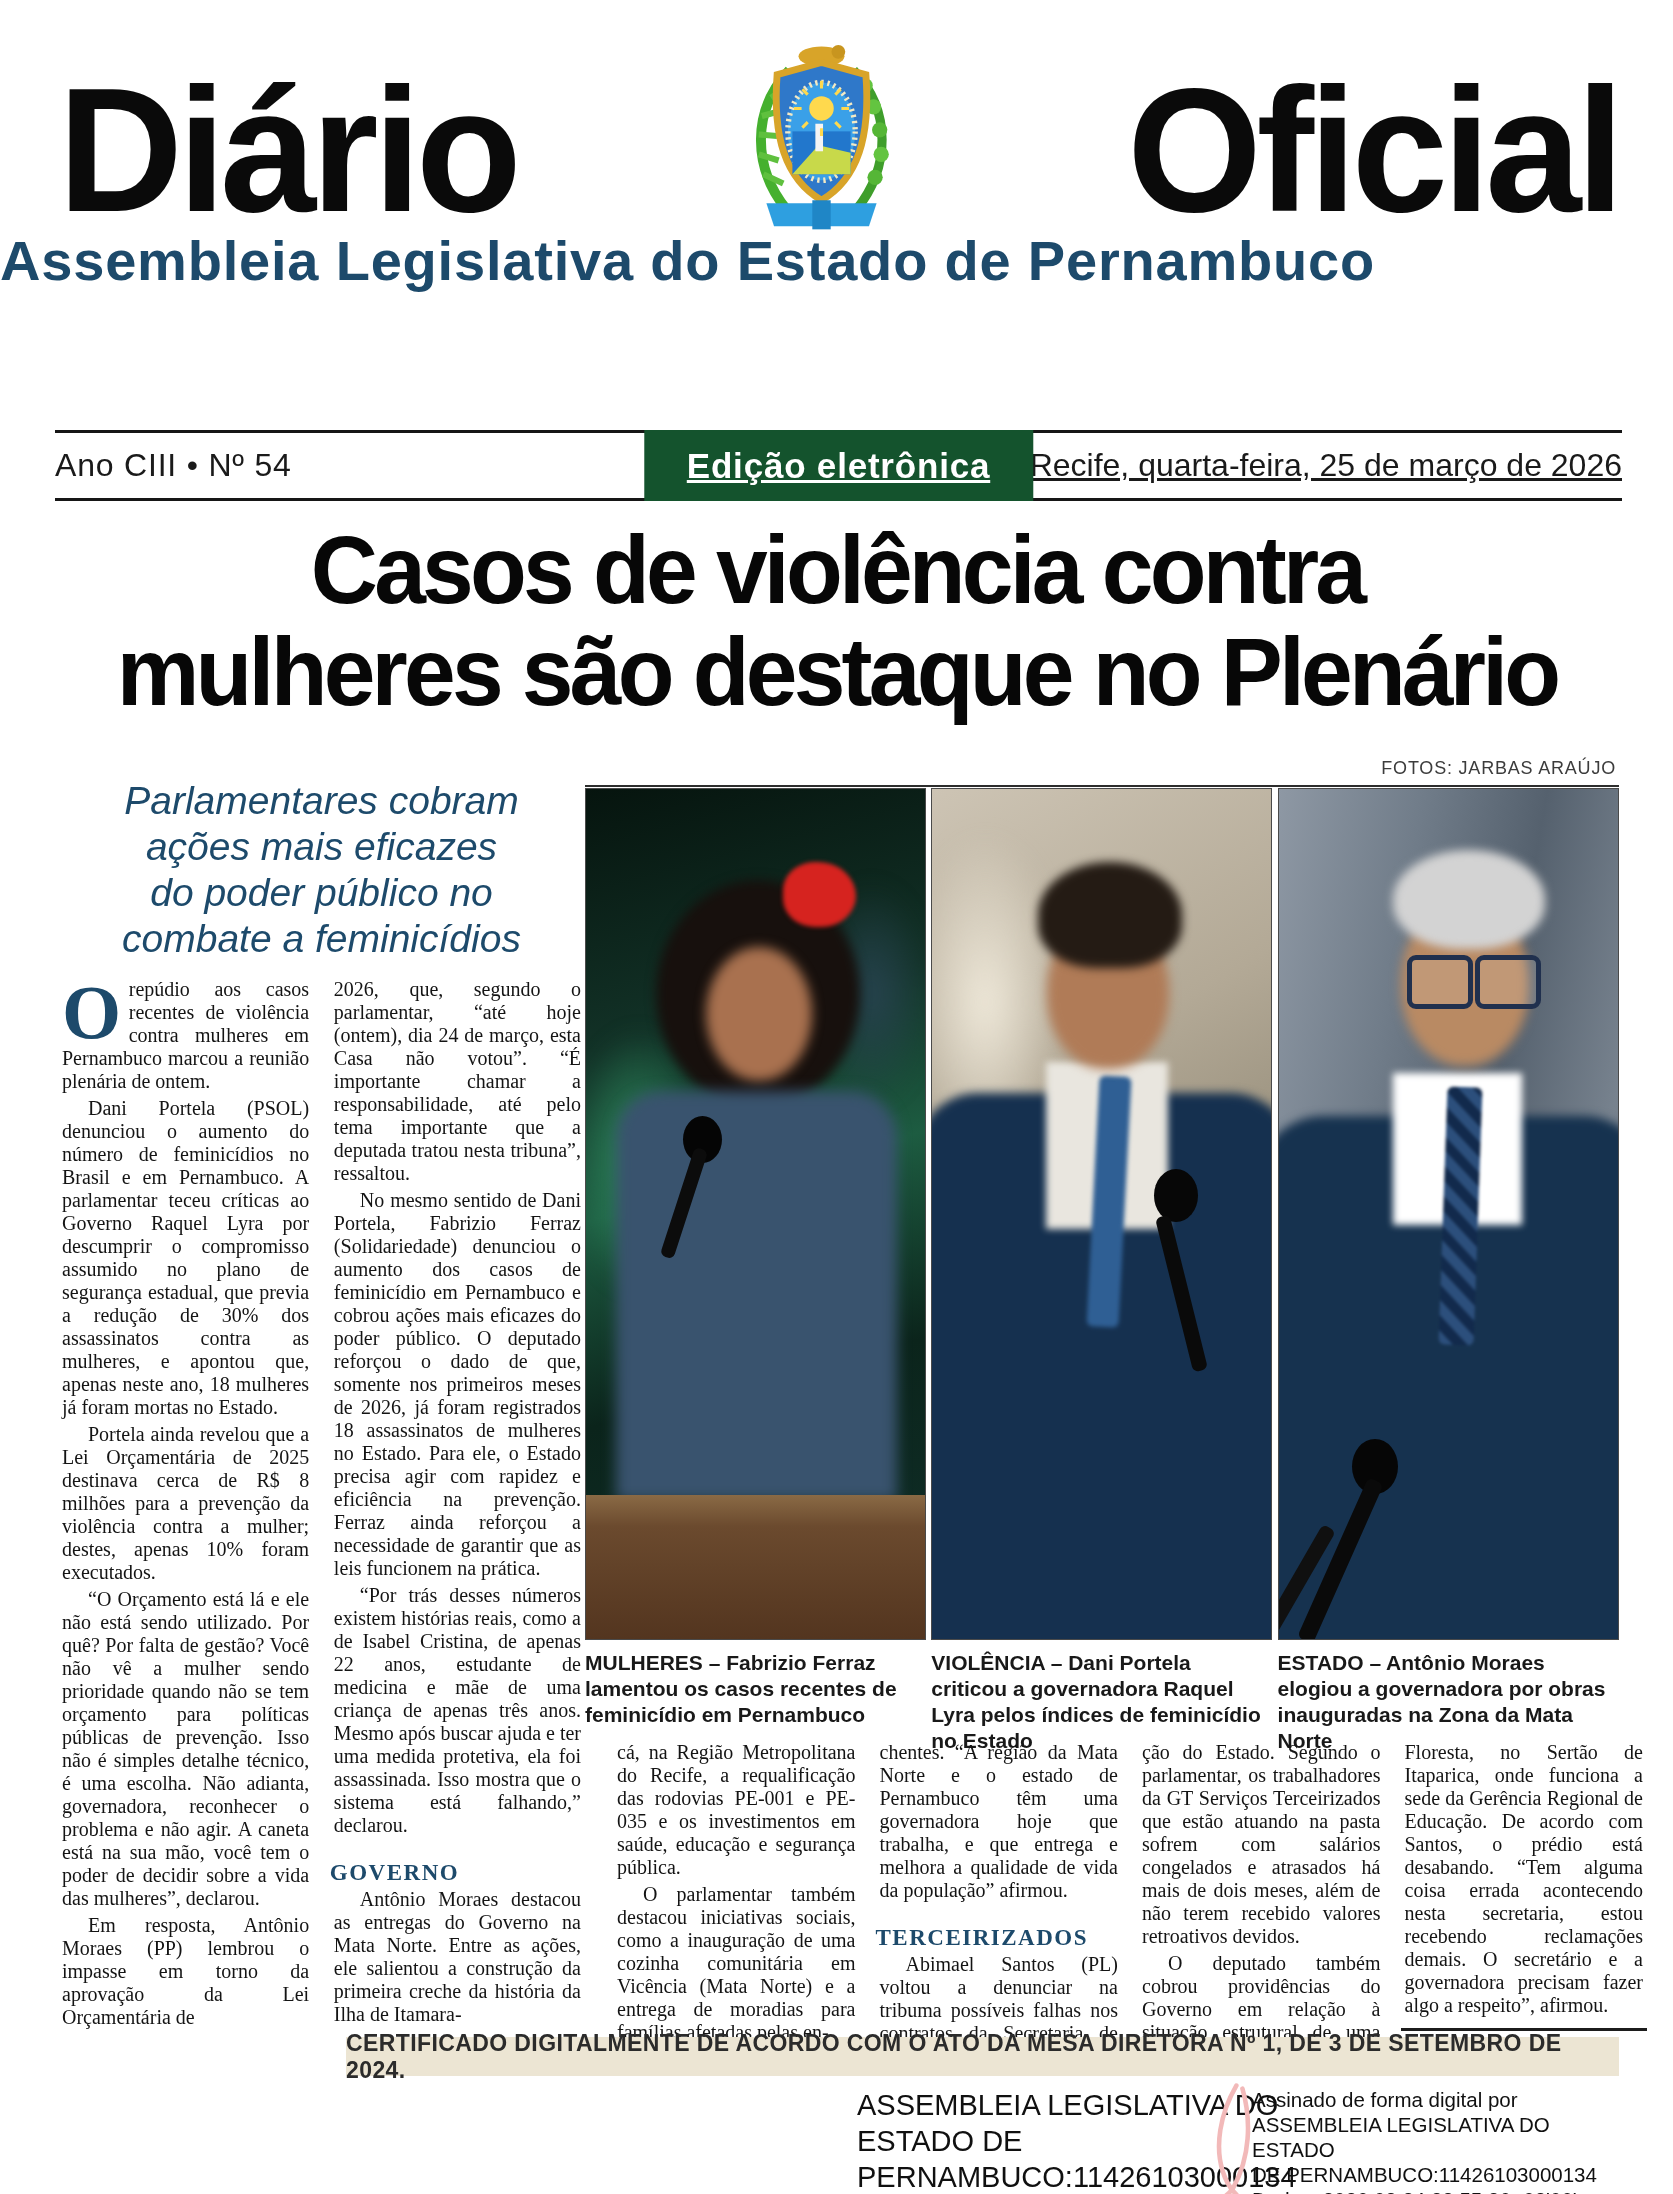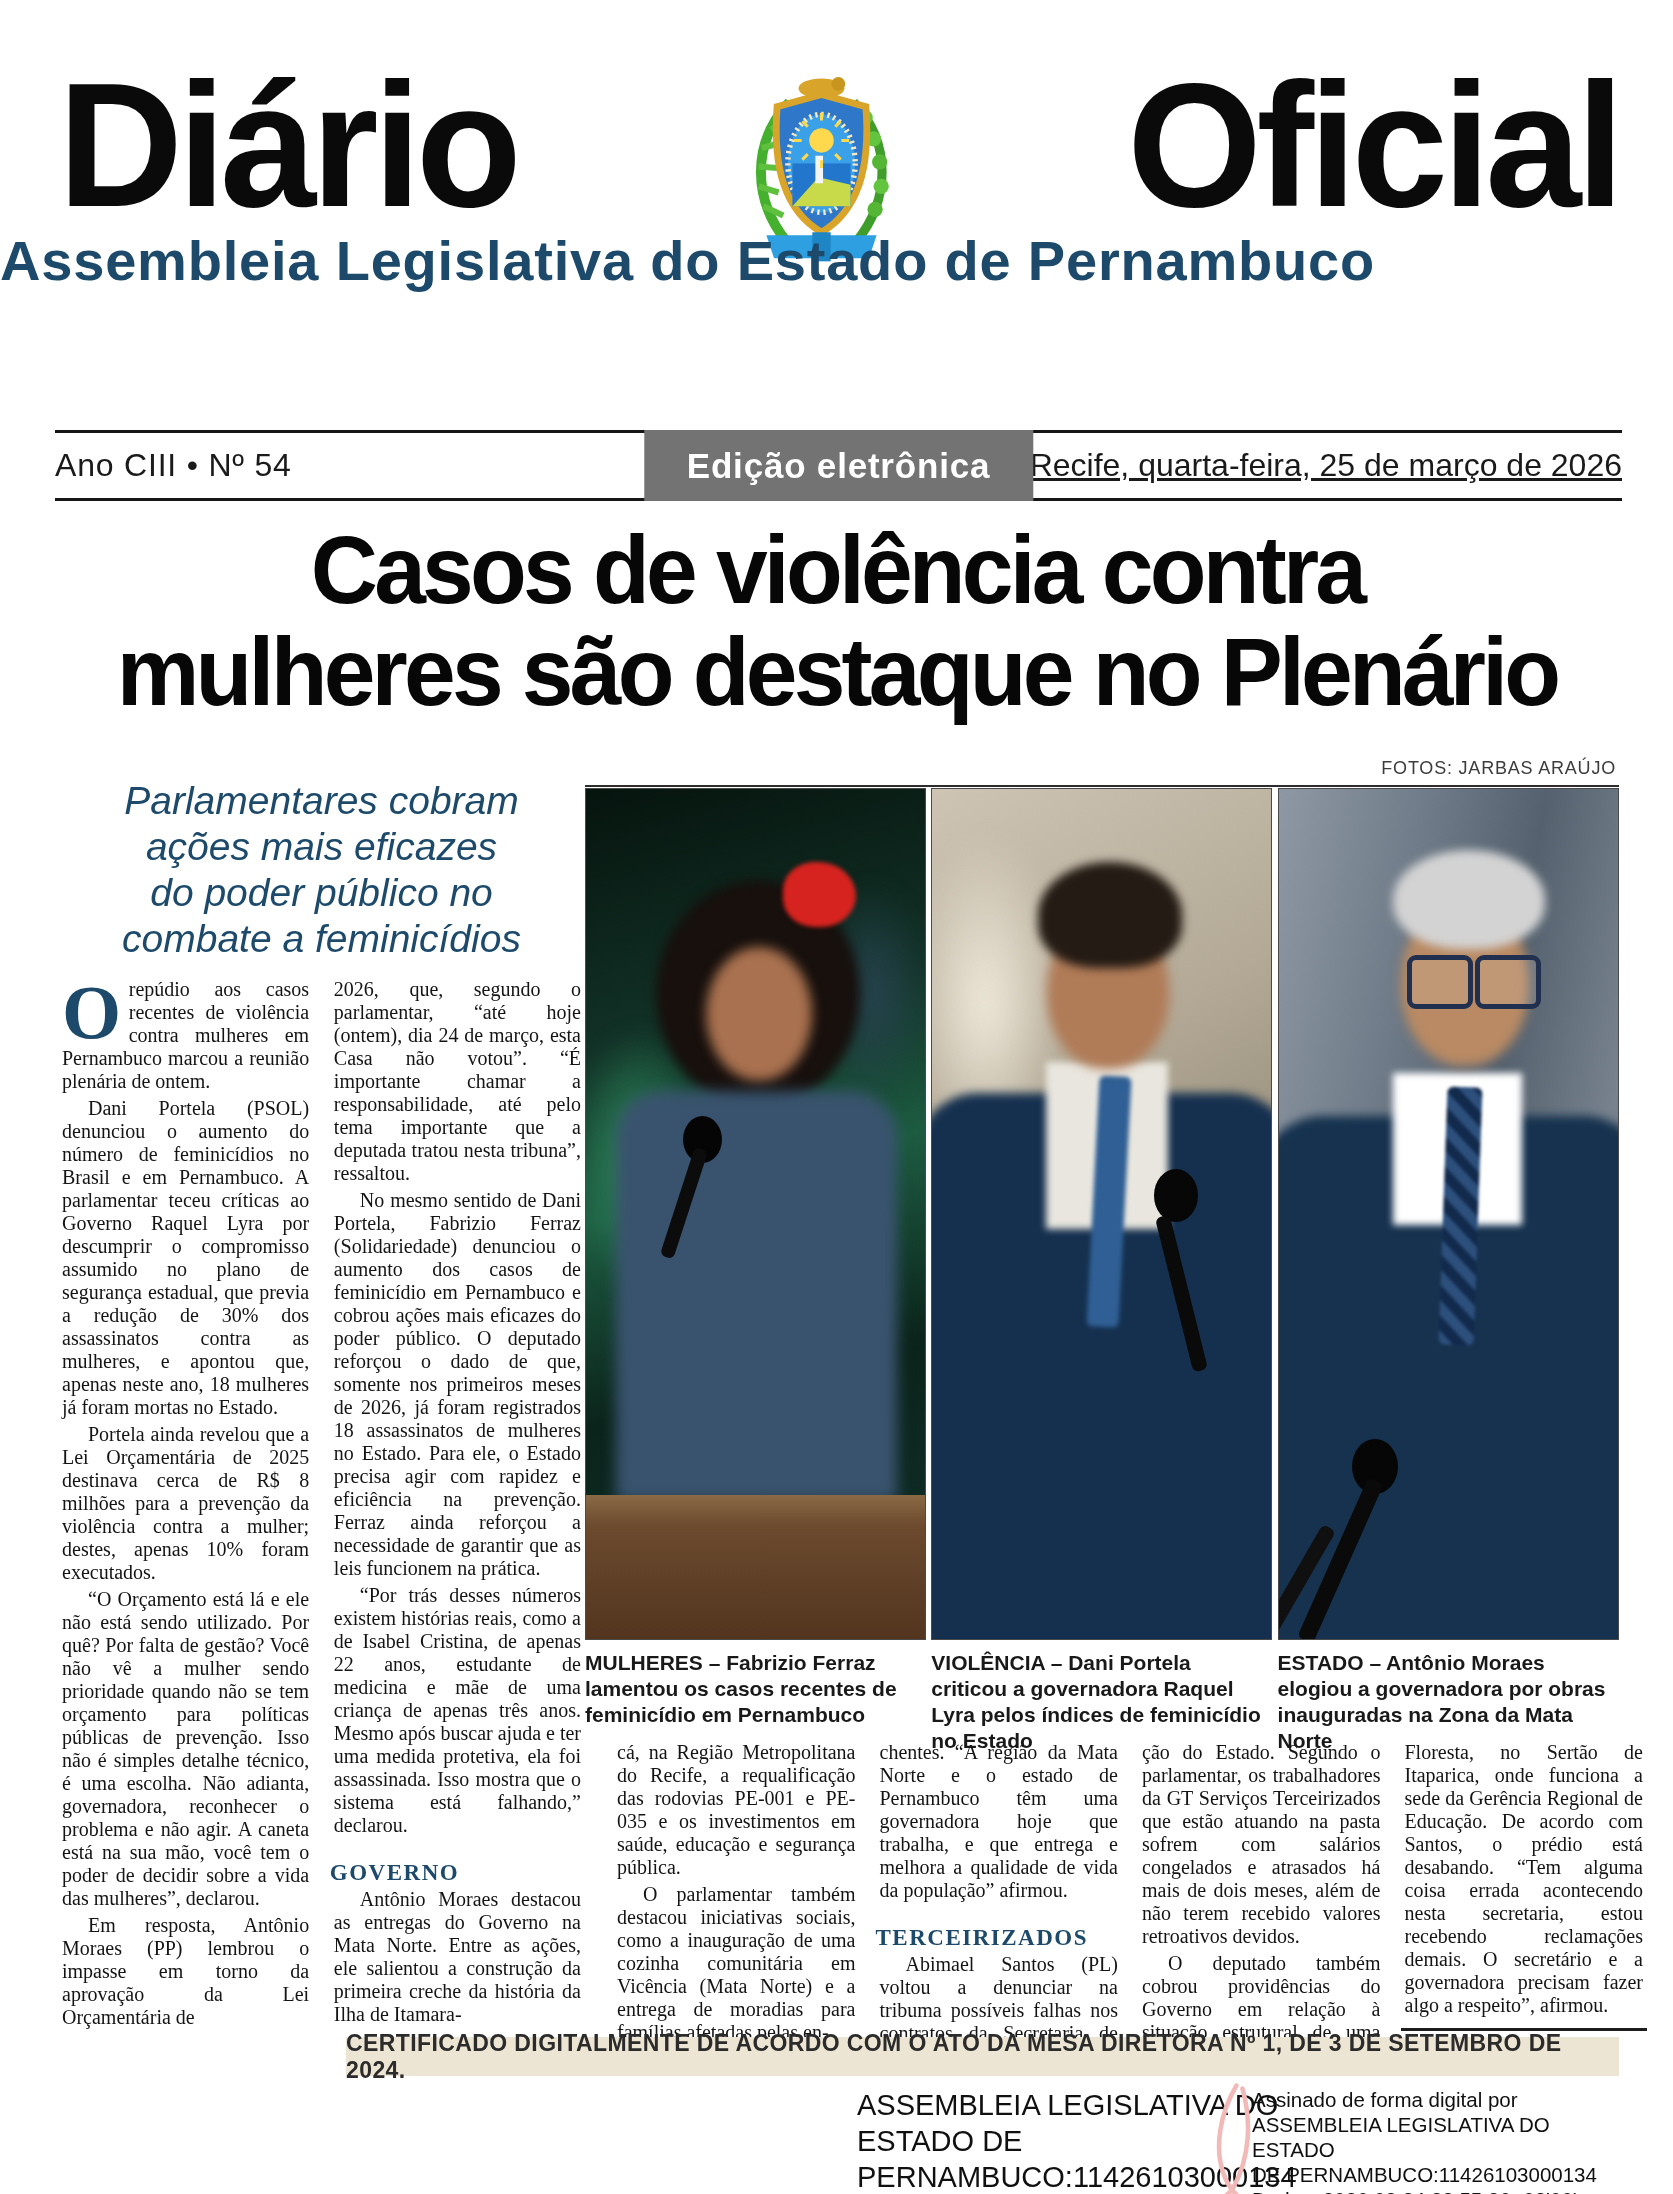--- a/index.html
+++ b/index.html
@@ -1,34 +1,34 @@
 <!DOCTYPE html>
 <html lang="pt-BR" style="font-size:12px"><head>
 <meta charset="utf-8">
 <title>Diário Oficial — ALEPE</title>
 <style>
   html,body{margin:0;padding:0;background:#e8e8e8;}
   .page{position:relative;width:1674px;height:2194px;background:#ffffff;overflow:hidden;
         font-family:"Liberation Sans",sans-serif;color:#111;}
   
   .masthead{position:absolute;left:58px;right:55px;top:59px;height:178px;
-            display:flex;align-items:flex-start;justify-content:space-between;}
+            display:flex;align-items:flex-end;justify-content:space-between;}
   .mast-word{font-size:173px;font-weight:bold;letter-spacing:-5.3px;line-height:1;color:#0a0a0a;
              transform:scaleY(1.02);white-space:nowrap;}
   .crest{width:155px;height:199px;flex:0 0 auto;margin-top:10.6px;}
   .subtitle{position:absolute;left:0;right:0;top:228px;text-align:left;
             font-size:56px;font-weight:bold;color:#1d4a6b;letter-spacing:0.8px;}
   
   .infobar{position:absolute;left:55px;right:52px;top:430px;height:65px;
            border-top:3px solid #161616;border-bottom:3px solid #161616;
            display:flex;align-items:center;}
   .edition{font-size:32px;color:#1a1a1a;letter-spacing:0.8px;}
   .badge{position:absolute;left:50%;transform:translateX(-50%);top:-3px;bottom:-3px;
-         background:#737373;color:#fff;display:flex;align-items:center;
-         padding:0 43px;font-size:35px;font-weight:bold;letter-spacing:0.8px;}
+         background:#14532d;color:#fff;display:flex;align-items:center;
+         padding:0 43px;font-size:35px;font-weight:bold;letter-spacing:0.8px;text-decoration:underline;}
   .dateline{margin-left:auto;font-size:32px;color:#1a1a1a;text-decoration:underline;}
   
   .headline{position:absolute;left:0;right:0;top:523px;text-align:center;
             font-size:93px;line-height:99px;font-weight:bold;letter-spacing:-3.8px;
             color:#070707;transform:scaleY(1.03);}
   
   .photo-credit{position:absolute;right:58px;top:758px;font-size:18px;color:#3c3c3c;letter-spacing:0.8px;}
   .photos-rule{position:absolute;left:585px;top:785px;width:1034px;height:2.3px;background:#2d2d2d;}
   .photos{position:absolute;left:585px;top:788px;width:1034px;height:852px;display:flex;gap:5.3px;}
   .photo{position:relative;flex:0 0 341px;height:852px;overflow:hidden;border:0.8px solid #4a4a4a;box-sizing:border-box;}

